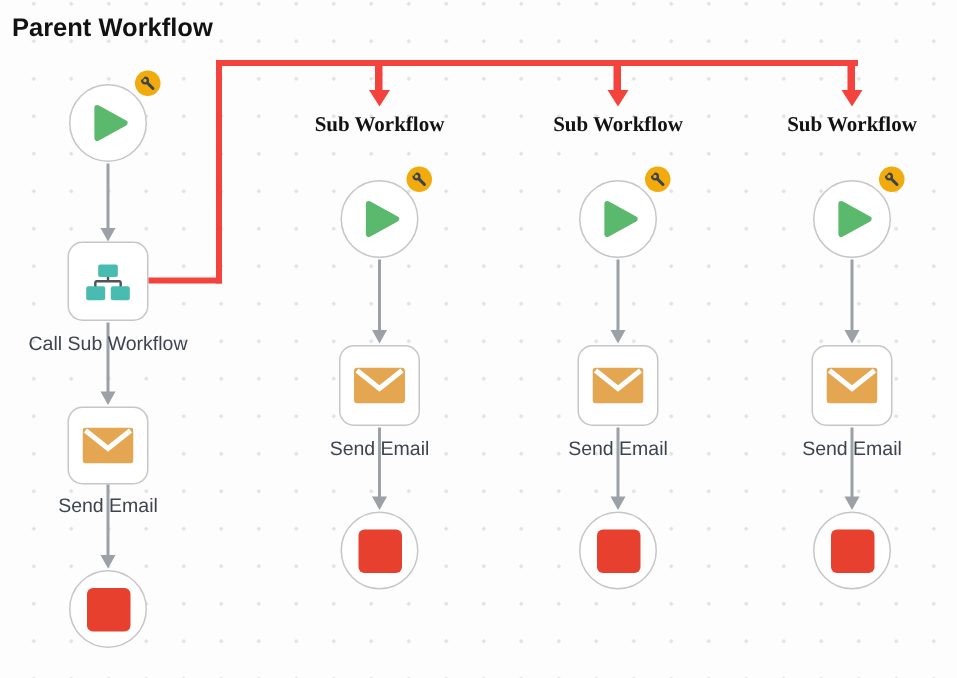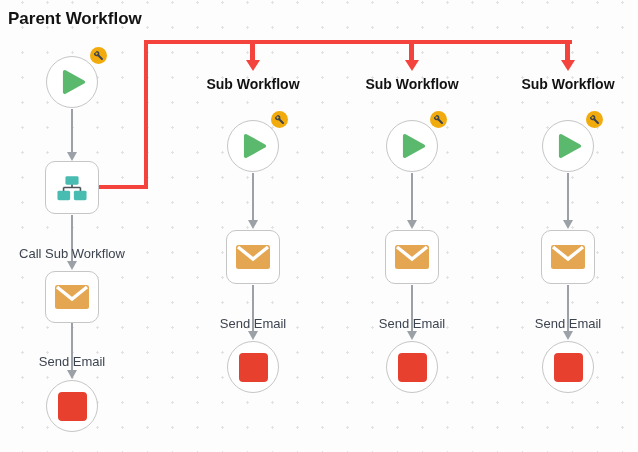--- a/index.html
+++ b/index.html
@@ -5,36 +5,36 @@
   html,body{margin:0;padding:0;background:#fff;font-family:"Liberation Sans",sans-serif;}
   .canvas{
     position:relative;width:638px;height:452px;overflow:hidden;
     background-color:#fdfdfd;
     background-image:radial-gradient(#e2e2e2 1px, transparent 1.3px);
     background-size:25px 25px;
     background-position:10px 15px;
   }
   .wf-title{position:absolute;font-weight:bold;color:#121212;}
   .parent-title{font-size:17px;}
-  .sub-title{font-size:14px;width:140px;text-align:center;}
+  .sub-title{font-size:14px;width:140px;text-align:center;font-family:Liberation Serif, serif;}
   .circle-node{
     position:absolute;width:52px;height:52px;border-radius:50%;
     background:#fff;border:1.5px solid #c6c6c6;box-sizing:border-box;
     display:flex;align-items:center;justify-content:center;
   }
   .sq-node{
     position:absolute;width:54px;background:#fff;border:1.5px solid #c6c6c6;
     border-radius:10px;box-sizing:border-box;
     display:flex;align-items:center;justify-content:center;
   }
   .badge{
     position:absolute;width:17px;height:17px;border-radius:50%;background:#f1ab0c;
     display:flex;align-items:center;justify-content:center;z-index:3;
   }
-  .node-label{position:absolute;width:140px;text-align:center;font-size:13px;color:#3d4450;z-index:2;margin-top:25px;}
+  .node-label{position:absolute;width:140px;text-align:center;font-size:13px;color:#3d4450;z-index:2;}
   .stop-sq{width:29px;height:29px;border-radius:4px;background:#e8402f;}
   .play-svg{margin-left:4px;}
   
   .garrow{position:absolute;width:10px;z-index:1;}
   .garrow::before{content:'';position:absolute;left:4px;top:0;bottom:8px;width:2px;background:#9ba1a6;}
   .garrow::after{content:'';position:absolute;left:0;bottom:0;width:0;height:0;
     border-left:5px solid transparent;border-right:5px solid transparent;border-top:9px solid #9ba1a6;}
   
   .red-seg{position:absolute;background:#f4433c;z-index:2;}
   .red-head{position:absolute;width:0;height:0;z-index:2;

